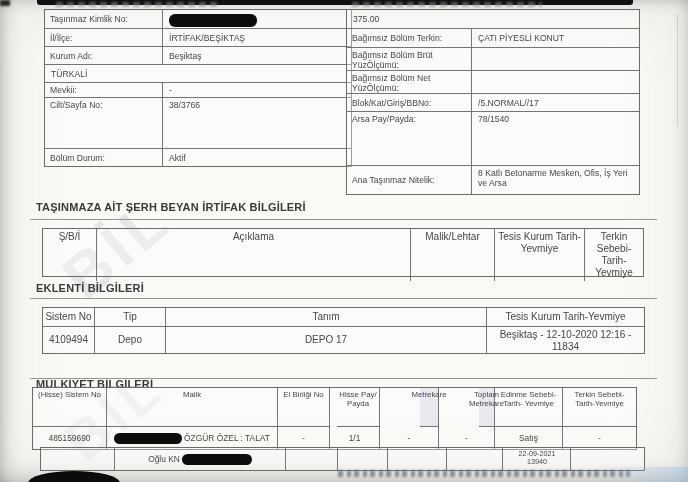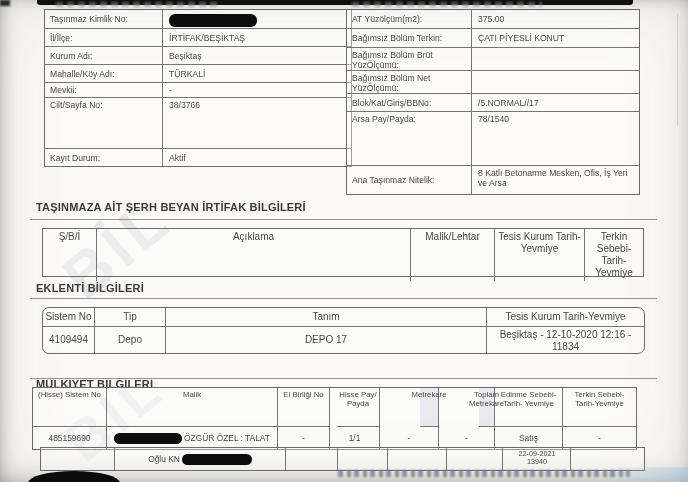--- a/index.html
+++ b/index.html
@@ -81,40 +81,38 @@
     </div>
     <div class="kvrow" style="height:17px">
       <div class="kl">İl/İlçe:</div>
       <div class="kval">İRTİFAK/BEŞİKTAŞ</div>
     </div>
     <div class="kvrow" style="height:17px">
       <div class="kl">Kurum Adı:</div>
       <div class="kval">Beşiktaş</div>
     </div>
     <div class="kvrow" style="height:17px">
-      <div class="kl">Mahalle/Köy Adı:</div>
       <div class="kval">TÜRKALİ</div>
     </div>
     <div class="kvrow" style="height:14px">
       <div class="kl">Mevkii:</div>
       <div class="kval">-</div>
     </div>
     <div class="kvrow top-align" style="height:50px">
       <div class="kl">Cilt/Sayfa No:</div>
       <div class="kval">38/3766</div>
     </div>
     <div class="kvrow" style="height:17px">
-      <div class="kl">Kayıt Durum:</div>
+      <div class="kl">Bölüm Durum:</div>
       <div class="kval">Aktif</div>
     </div>
   </div>
 
   <div class="abs kv right-kv" style="left:346px;top:9px;width:292px;">
     <div class="kvrow" style="height:18px">
-      <div class="kl">AT Yüzölçüm(m2):</div>
       <div class="kval">375.00</div>
     </div>
     <div class="kvrow" style="height:18px">
       <div class="kl">Bağımsız Bölüm Terkin:</div>
       <div class="kval">ÇATI PİYESLİ KONUT</div>
     </div>
     <div class="kvrow top-align" style="height:22px">
       <div class="kl">Bağımsız Bölüm Brüt YüzÖlçümü:</div>
       <div class="kval"></div>
     </div>
@@ -141,21 +139,21 @@
   <div class="abs gtable" style="left:42px;top:228px;width:600px;height:47px;grid-template-columns:54px 314px 84px 90px 58px;">
     <div class="gcell ghead">Ş/B/İ</div>
     <div class="gcell ghead">Açıklama</div>
     <div class="gcell ghead">Malik/Lehtar</div>
     <div class="gcell ghead">Tesis Kurum Tarih-Yevmiye</div>
     <div class="gcell ghead last">Terkin Sebebi- Tarih- Yevmiye</div>
   </div>
 
   <div class="abs sec-title" style="left:36px;top:282px;">EKLENTİ BİLGİLERİ</div>
   <div class="abs rule" style="left:30px;top:298px;width:627px;"></div>
-  <div class="abs gtable" style="left:42px;top:307px;width:601px;grid-template-columns:52px 71px 321px 157px;border-radius:7px;">
+  <div class="abs gtable" style="left:42px;top:307px;width:601px;grid-template-columns:52px 71px 321px 157px;">
     <div class="gcell gmid hr-under" style="height:14px">Sistem No</div>
     <div class="gcell gmid hr-under" style="height:14px">Tip</div>
     <div class="gcell gmid hr-under" style="height:14px">Tanım</div>
     <div class="gcell gmid hr-under last" style="height:14px">Tesis Kurum Tarih-Yevmiye</div>
     <div class="gcell gmid" style="height:22px">4109494</div>
     <div class="gcell gmid" style="height:22px">Depo</div>
     <div class="gcell gmid" style="height:22px">DEPO 17</div>
     <div class="gcell last" style="height:22px;align-items:flex-start;text-align:center;">Beşiktaş - 12-10-2020 12:16 - 11834</div>
   </div>
 

